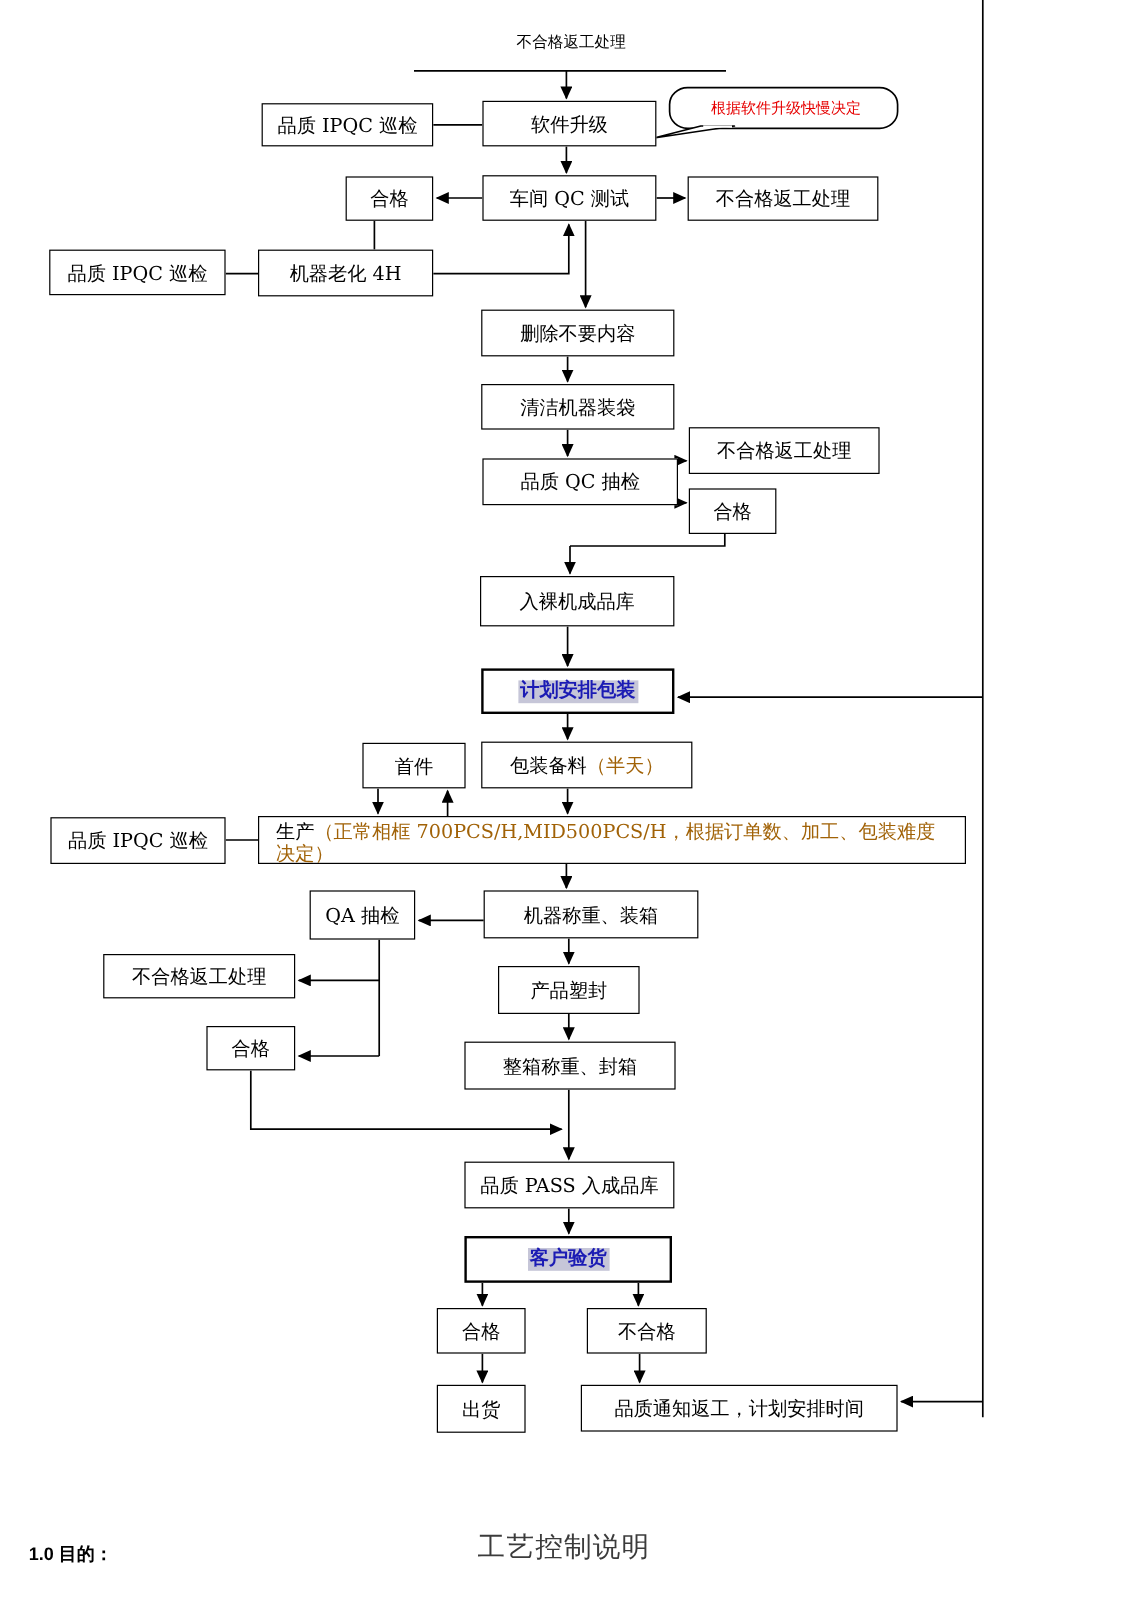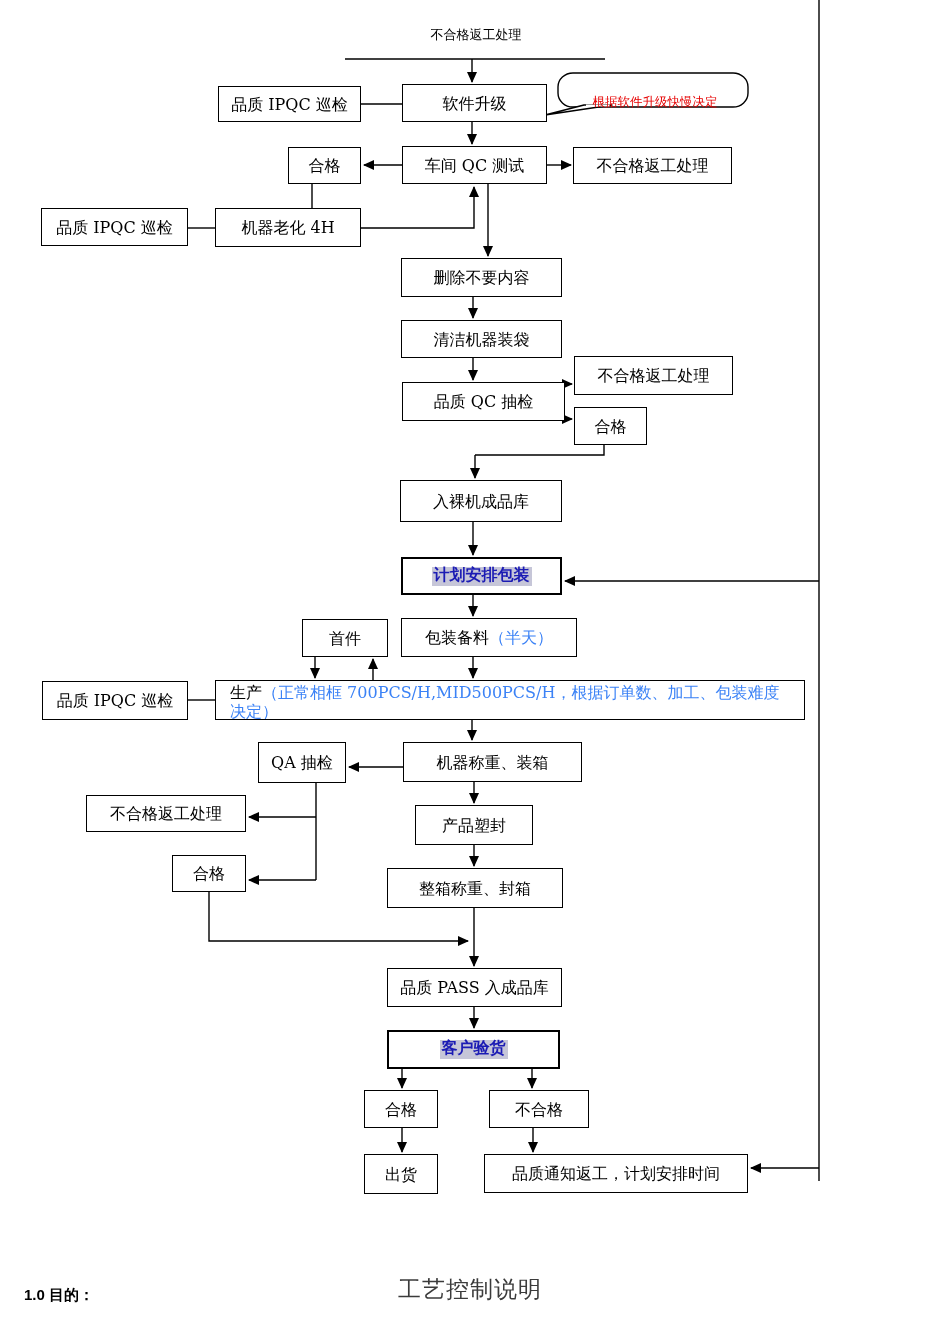--- a/index.html
+++ b/index.html
@@ -8,24 +8,24 @@
     font-family:"DejaVu Serif","Liberation Serif",serif;color:#000;overflow:hidden;
   }
   #connectors{position:absolute;left:0;top:0;width:950px;height:1344px;}
   .node{
     position:absolute;box-sizing:border-box;border:1.4px solid #000;background:#fff;
     display:flex;align-items:center;justify-content:center;
     font-size:16px;line-height:19px;white-space:nowrap;
   }
   .node.bold2{border-width:2.2px;}
   .node.wrap{display:block;white-space:normal;overflow:hidden;padding:2px 14px;}
-  .red{color:#3b82f6;}
+  .red{color:#a16207;}
   .hl{color:#1b1bb4;font-weight:bold;background:#c6c6d8;padding:0 2px;font-family:Liberation Mono, monospace;}
   .callout-text{
-    position:absolute;left:569px;top:94px;width:172px;text-align:center;
+    position:absolute;left:569px;top:82px;width:172px;text-align:center;
     font-size:12.5px;line-height:15px;color:#e60000;
   }
   .page-header{position:absolute;left:376px;top:26px;width:200px;text-align:center;font-size:13px;}
   .doc-title{position:absolute;left:398px;top:1234px;font-size:23px;color:#3b3b3b;letter-spacing:1px;margin-top:40px;}
   .section-heading{
     position:absolute;left:24px;top:1286px;font-size:15px;font-weight:bold;
     font-family:"Liberation Sans","DejaVu Sans",sans-serif;
   }
 </style>
 </head>

